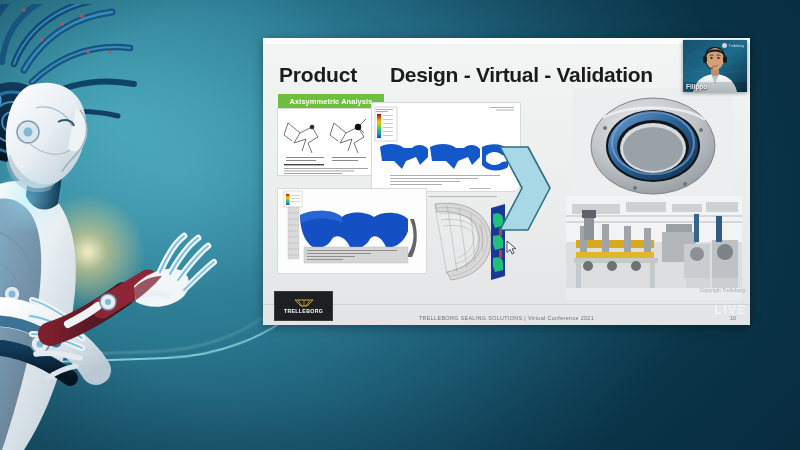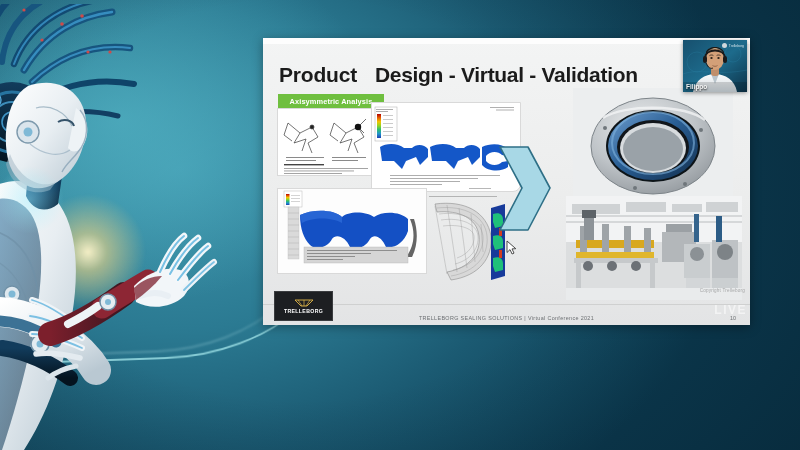--- a/index.html
+++ b/index.html
@@ -34,21 +34,21 @@
   .robot{position:absolute;left:-16px;top:4px;width:250px;height:446px;}
   .robot svg{display:block;width:100%;height:100%;}
 
   
   .slide{position:absolute;left:263px;top:38px;width:487px;height:287px;
       background:linear-gradient(180deg,#f3f4f4 0%,#eceded 55%,#e3e4e5 100%);
       box-shadow:0 2px 10px rgba(0,0,0,.35);overflow:hidden;}
   .slide-top-white{position:absolute;left:0;top:0;width:100%;height:6px;background:#fdfdfd;}
 
   .title-row{position:absolute;left:16px;top:22px;width:430px;height:30px;
-      display:flex;align-items:center;gap:18px;}
+      display:flex;align-items:center;gap:33px;}
   .t-product{font-size:21px;font-weight:bold;color:#1b1b1b;letter-spacing:-.2px;}
   .t-main{font-size:21px;font-weight:bold;color:#1b1b1b;letter-spacing:-.3px;}
 
   
   .green-banner{position:absolute;left:15px;top:56px;width:106px;height:15px;
       background:#6fbf3f;display:flex;align-items:center;justify-content:center;}
   .green-banner span{font-size:7.4px;font-weight:bold;color:#fff;letter-spacing:.1px;white-space:nowrap;}
 
   
   .doc{position:absolute;background:#ffffff;border:1px solid #d9d9d9;overflow:hidden;}

